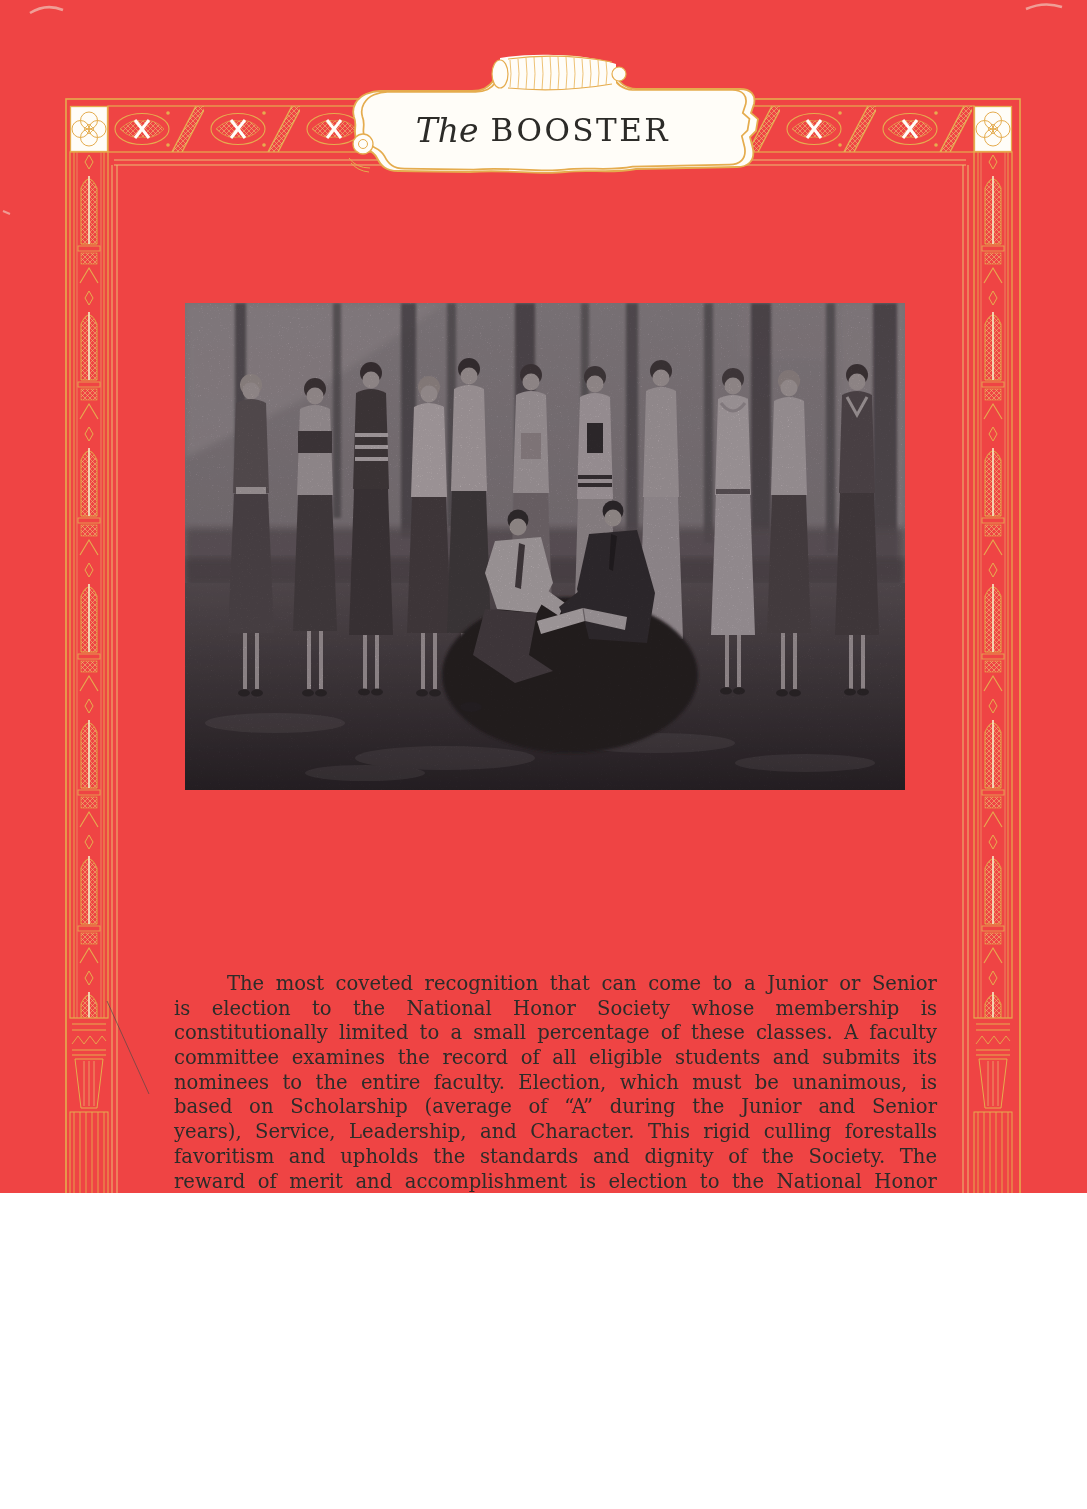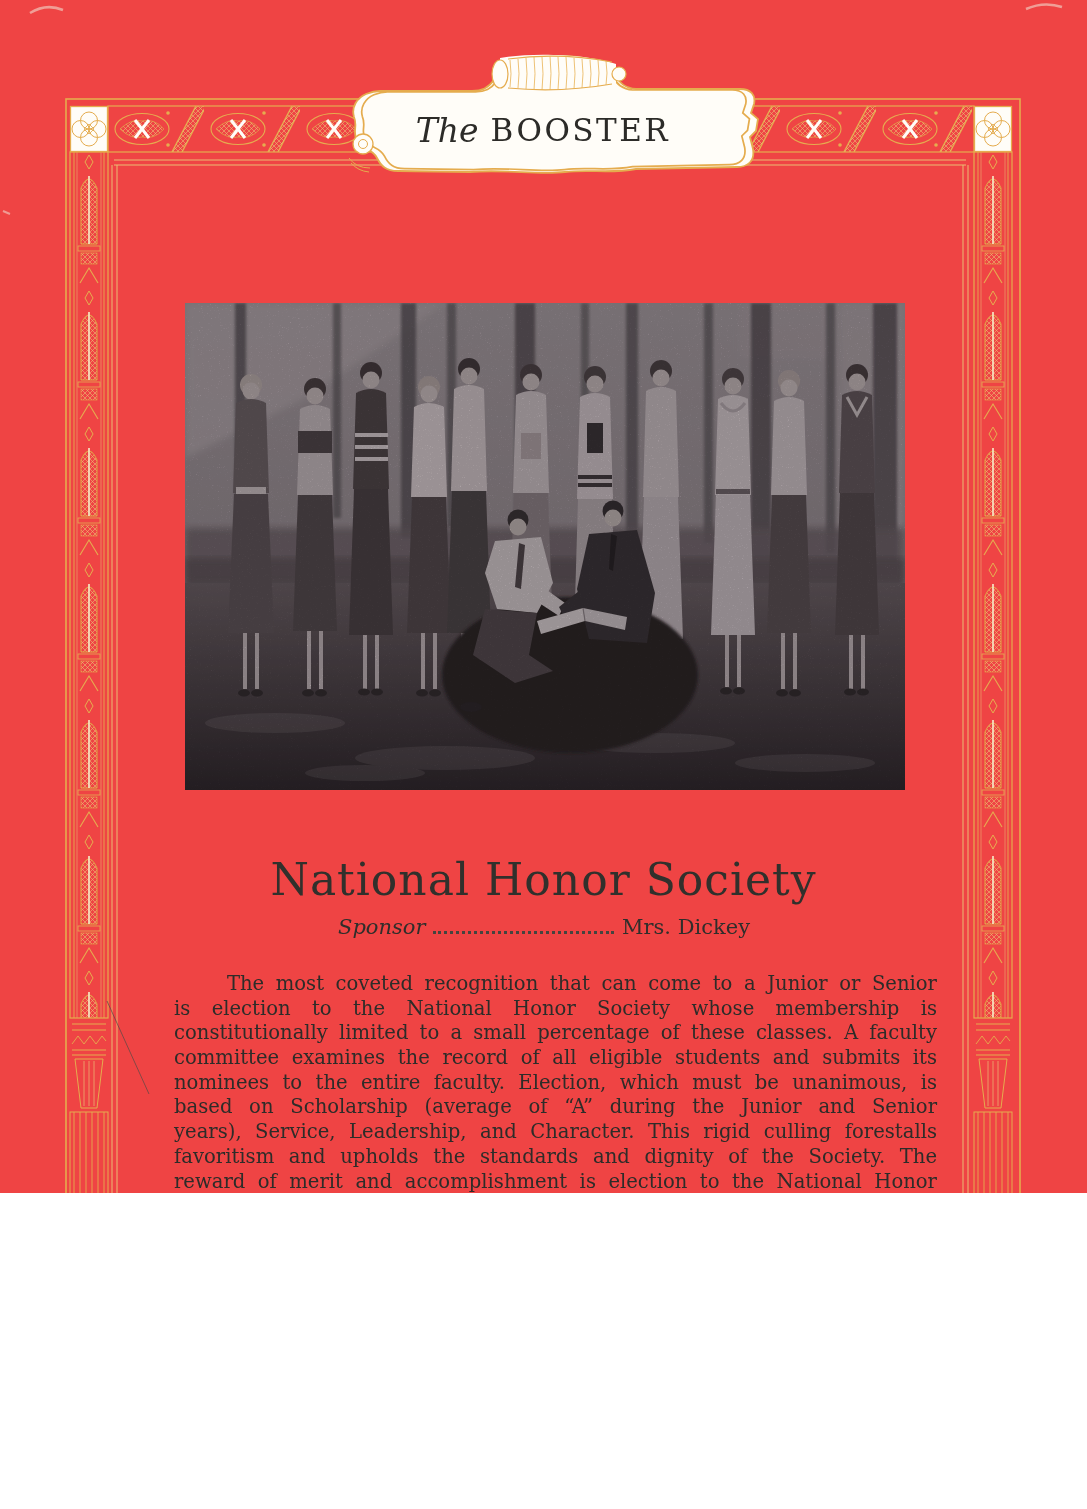--- a/index.html
+++ b/index.html
@@ -380,25 +380,19 @@
         <path d="M352,318 L398,305 L400,318 L356,331 Z" fill="#ded5d7"></path>
         <path d="M398,305 L442,314 L440,327 L400,318 Z" fill="#d2c9cc"></path>
         <path d="M398,305 L400,318" stroke="#8d8489" stroke-width="1.2"></path>
       </g>
 
       <rect width="720" height="487" fill="#9f8d97" opacity="0.10"></rect>
       <rect width="720" height="487" filter="url(#grain)" opacity="0.28"></rect>
     </svg>
   </figure>
 
-  <h1 class="heading">National Honor Society</h1>
-
-  <div class="sponsor-row">
-    <span class="sponsor-label">Sponsor</span>
-    <span class="leader"></span>
-    <span class="sponsor-value">Mrs. Dickey</span>
-  </div>
+
 
   <p class="body-par">The most coveted recognition that can come to a Junior or Senior is election to the National Honor Society whose membership is constitutionally limited to a small percentage of these classes. A faculty committee examines the record of all eligible students and submits its nominees to the entire faculty. Election, which must be unanimous, is based on Scholarship (average of “A” during the Junior and Senior years), Service, Leadership, and Character. This rigid culling forestalls favoritism and upholds the standards and dignity of the Society. The reward of merit and accomplishment is election to the National Honor Society, the Phi Beta Kappa of high schools.</p>
 
   <div class="folio">Forty-one</div>
 
 </div>
 
 </body></html>

